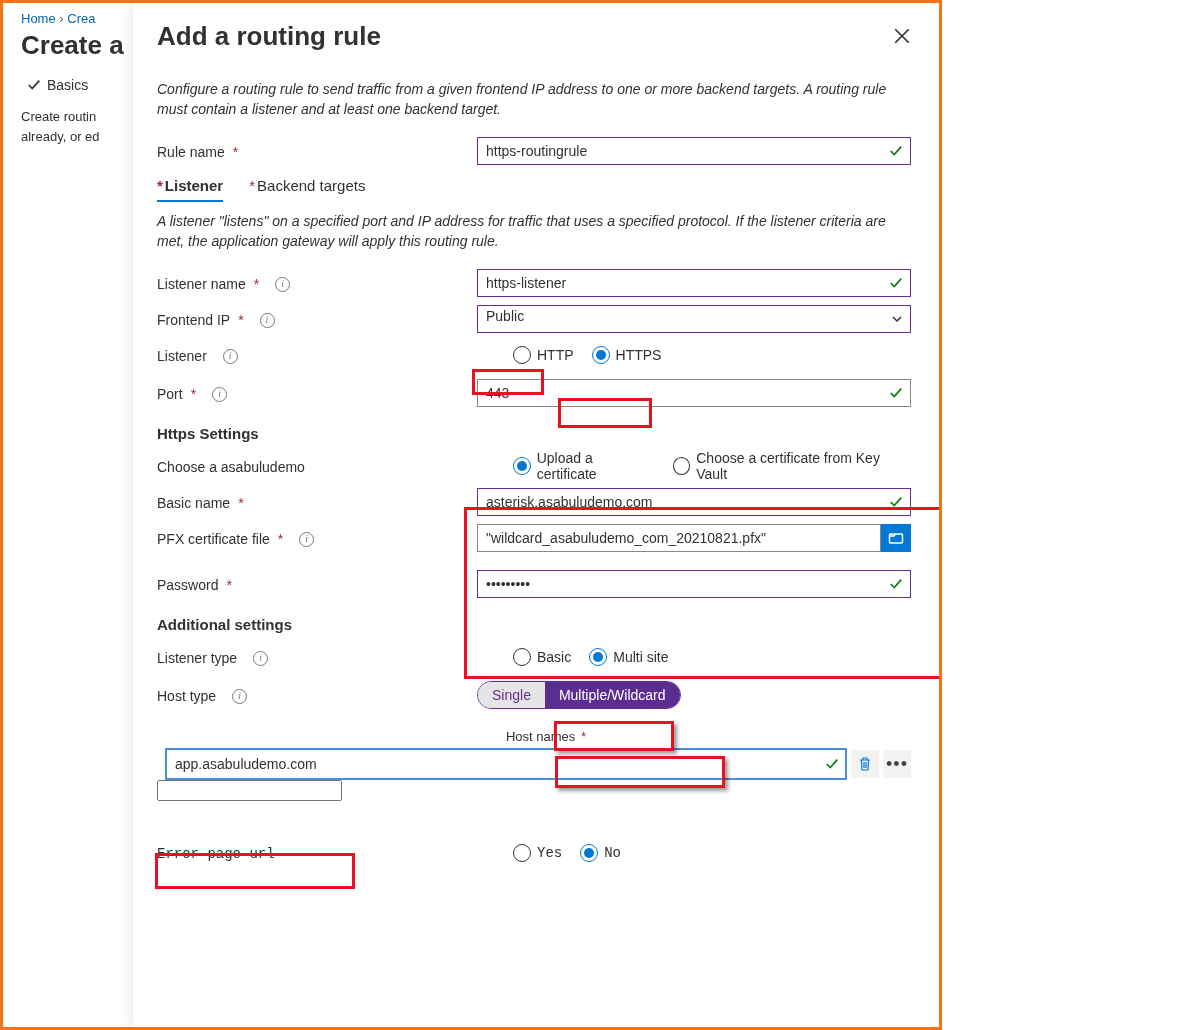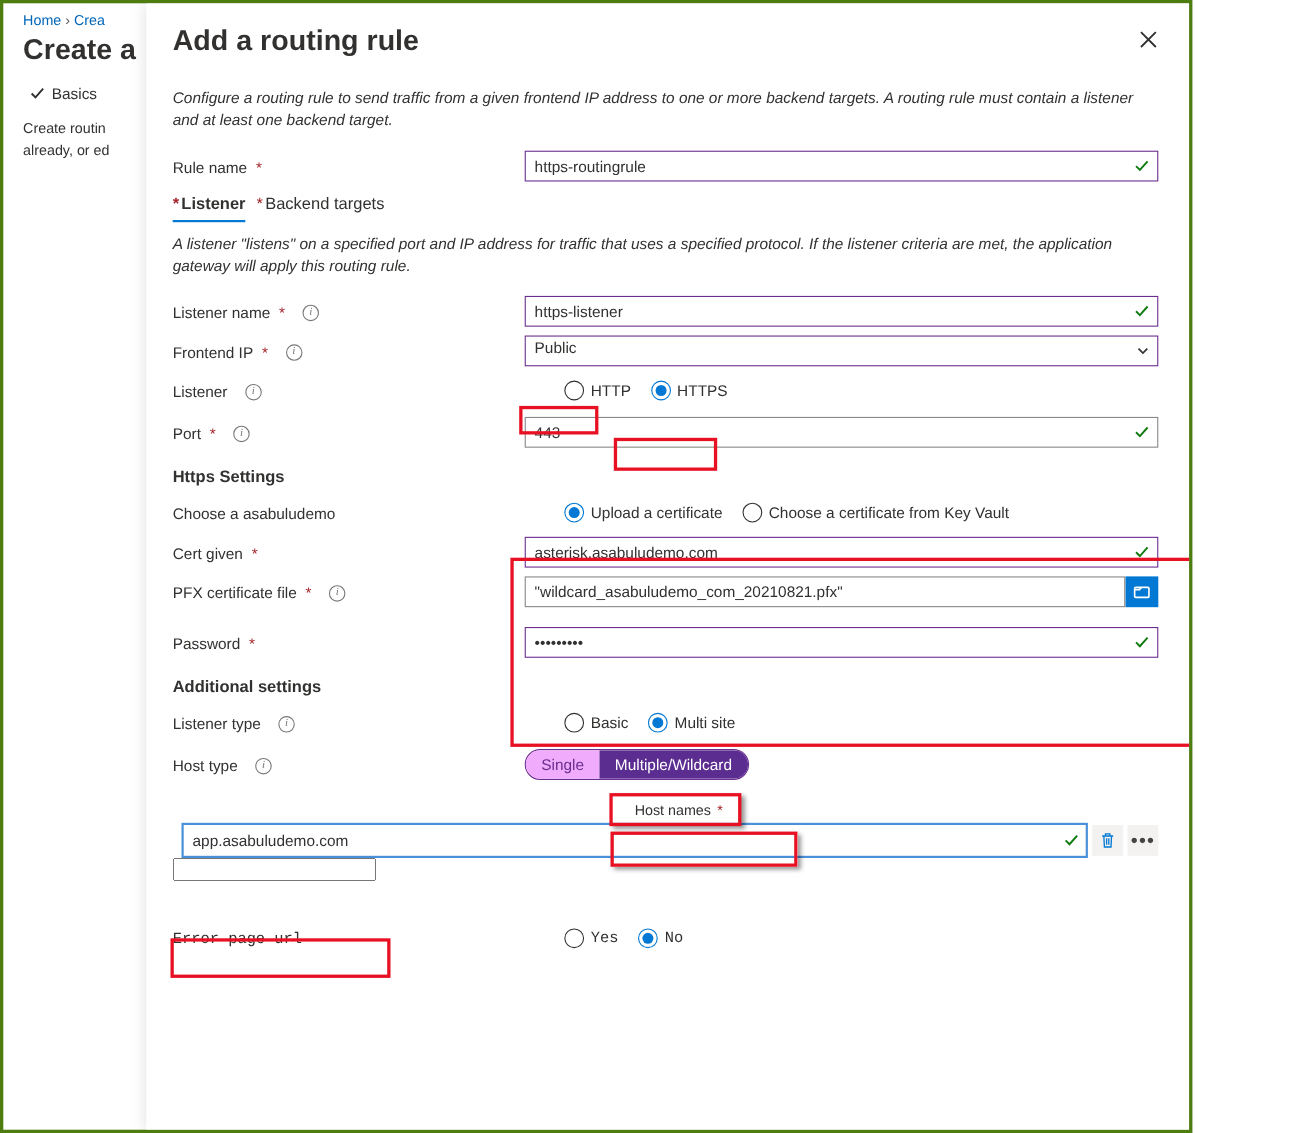--- a/index.html
+++ b/index.html
@@ -10,21 +10,21 @@
     --border-light: #d2d0ce;
     --purple: #6b2e8f;
     --purple-dark: #5c2d91;
     --green: #107c10;
     --blue: #0078d4;
     --red-hl: #e81123;
     --asterisk: #a4262c;
     --bg: #ffffff;
   }
   html, body { margin:0; padding:0; background:var(--bg); font-family:"Segoe UI",Arial,sans-serif; color:var(--text); font-size:14px; }
-  .viewport { width:1084px; height:1030px; position:relative; overflow:hidden; border:3px solid #4d7c0f; box-sizing:border-box; }
+  .viewport { width:942px; height:1030px; position:relative; overflow:hidden; border:3px solid #f97316; box-sizing:border-box; }
   
   .bgpage { position:absolute; left:0; top:0; width:1186px; height:1030px; padding:8px 0 0 18px; box-sizing:border-box; }
   .breadcrumb { font-size:13px; color:var(--muted); }
   .breadcrumb a { color:var(--link); text-decoration:none; }
   .bg-title { font-size:26px; font-weight:600; margin:4px 0 16px 0; }
   .step { display:flex; align-items:center; gap:6px; font-size:14px; margin:14px 0 14px 6px; }
   .checkmark-sm { width:14px; height:14px; }
   .bg-hint { font-size:13px; color:var(--text); line-height:1.5; max-width:110px; }
   
   .blade { position:absolute; top:0; left:130px; right:0; bottom:0; background:#fff; box-shadow:-2px 0 12px rgba(0,0,0,.1); padding:18px 28px 12px 24px; box-sizing:border-box; overflow:hidden; }
@@ -32,21 +32,21 @@
   .blade-title { font-size:26px; font-weight:600; margin:0 0 28px 0; }
   .close-x { width:18px; height:18px; cursor:pointer; margin-top:6px; }
   .desc { font-size:14px; color:var(--text); line-height:1.4; margin:0 0 16px 0;font-style:italic; }
   
   .row { display:flex; align-items:center; min-height:32px; margin-bottom:4px;justify-content:space-between; }
   .row .lbl { width:320px; flex:0 0 320px; display:flex; align-items:center; gap:6px; font-size:14px; padding-top:2px; }
   .row .fld { flex:1; }
   .req { color:var(--asterisk); margin-left:2px; }
   .info-icon { width:13px; height:13px; display:inline-flex; align-items:center; justify-content:center; border:1px solid #787878; border-radius:50%; color:#787878; font-size:10px; line-height:1; font-style:italic; font-family:serif; cursor:help; }
   
-  .tabs { display:flex; gap:10px; border-bottom:none; margin:6px 0 12px 0; }
+  .tabs { display:flex; gap:26px; border-bottom:none; margin:6px 0 12px 0; }
   .tab { padding:4px 0 6px 0; font-size:15px; cursor:pointer; position:relative; }
   .tab .req { margin-right:2px; margin-left:0; }
   .tab.active { font-weight:600; }
   .tab.active::after { content:""; position:absolute; left:0; right:0; bottom:-2px; height:2px; background:var(--blue); }
   
   .input { width:100%; height:28px; box-sizing:border-box; border:1px solid var(--purple); padding:2px 28px 2px 8px; font-size:14px; color:var(--text); background:#fff; position:relative; }
   .input-gray { border-color:var(--border); }
   .input-wrap { position:relative; }
   .input-wrap .valid-check { position:absolute; right:8px; top:50%; transform:translateY(-50%); width:14px; height:14px; color:var(--green); pointer-events:none; }
   .select-wrap { position:relative; }
@@ -60,21 +60,21 @@
   .radio.selected .dot::after { content:""; width:10px; height:10px; background:var(--blue); border-radius:50%; }
   
   .sect { font-weight:600; font-size:15px; margin:16px 0 8px 0; }
   
   .file-row { display:flex; }
   .file-row .input { flex:1; border-color:var(--border); }
   .file-btn { width:30px; height:28px; background:var(--blue); display:flex; align-items:center; justify-content:center; cursor:pointer; }
   .file-btn svg { width:16px; height:16px; color:#fff; }
   
   .pill-group { display:inline-flex; border:1px solid var(--purple); border-radius:14px; overflow:hidden; height:26px; }
-  .pill { padding:2px 14px; font-size:14px; display:flex; align-items:center; cursor:pointer; color:var(--purple); background:#f0abfc; }
+  .pill { padding:2px 14px; font-size:14px; display:flex; align-items:center; cursor:pointer; color:var(--purple); background:#e5e5e5; }
   .pill.active { background:var(--purple-dark); color:#fff; }
   
   .hl { position:absolute; border:3px solid var(--red-hl); pointer-events:none; box-sizing:border-box; }
   .hl.shadow { box-shadow:3px 3px 4px rgba(0,0,0,.4); }
   
   .hostnames-lbl { margin:18px 0 4px 24px; font-size:13px;text-align:center; }
   .hostrow { display:flex; align-items:center; gap:4px; margin-left:8px; }
   .hostrow .input-wrap { flex:1; }
   .hostrow .input { border:2px solid #4a90d9; height:32px; }
   .icon-btn { width:28px; height:28px; display:flex; align-items:center; justify-content:center; cursor:pointer; color:#444; background:#f3f2f1;}
@@ -201,21 +201,21 @@
         <label class="radio">
             <span class="dot"></span>
             <span>Choose a certificate from Key Vault</span>
           </label>
       </div>
     </div>
 
     
     <div class="row">
       <div class="lbl">
-          <span>Cert given</span>
+          <span>Basic name</span>
           <span class="req">*</span>
         </div>
       <div class="fld input-wrap">
         <input class="input" value="asterisk.asabuludemo.com" style="">
         <svg class="valid-check" viewBox="0 0 16 16" fill="none" stroke="currentColor" stroke-width="2">
             <path d="M2 8 L6 12 L14 3"></path>
           </svg>
       </div>
     </div>
 

